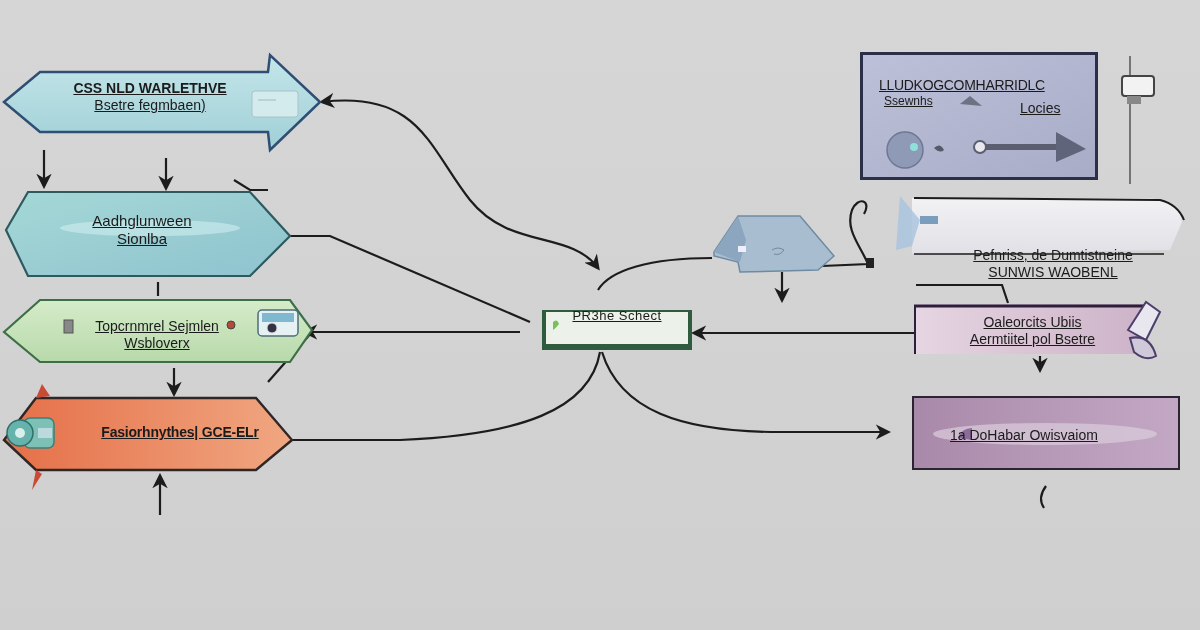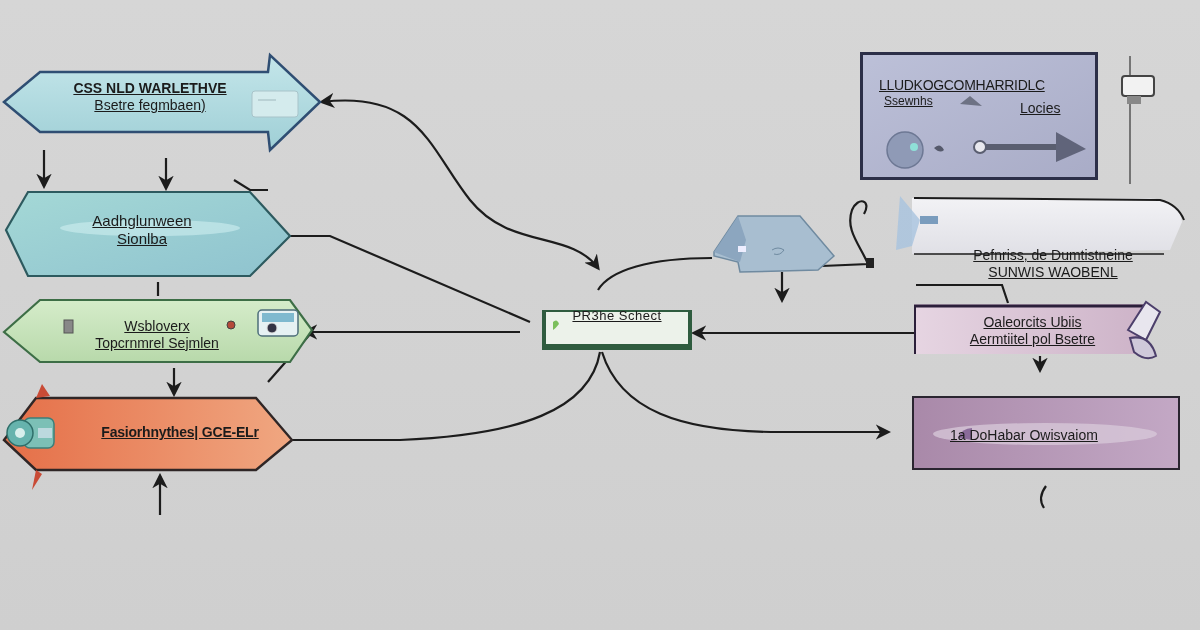--- a/index.html
+++ b/index.html
@@ -193,22 +193,22 @@
   <div>CSS NLD WARLETHVE</div>
   <div class="l2">Bsetre fegmbaen)</div>
 </div>
 
 <div class="node-text t-search">
   <div>Aadhglunween</div>
   <div>Sionlba</div>
 </div>
 
 <div class="node-text t-green">
+  <div>Topcrnmrel Sejmlen</div>
   <div>Wsbloverx</div>
-  <div>Topcrnmrel Sejmlen</div>
 </div>
 
 <div class="node-text t-orange">Fasiorhnythes| GCE-ELr</div>
 
 <div class="node-text t-center">PR3he Schect</div>
 
 <div class="node-text t-panel-title">LLUDKOGCOMHARRIDLC</div>
 <div class="node-text t-panel-sub">Ssewnhs</div>
 <div class="node-text t-panel-right">Locies</div>
 

